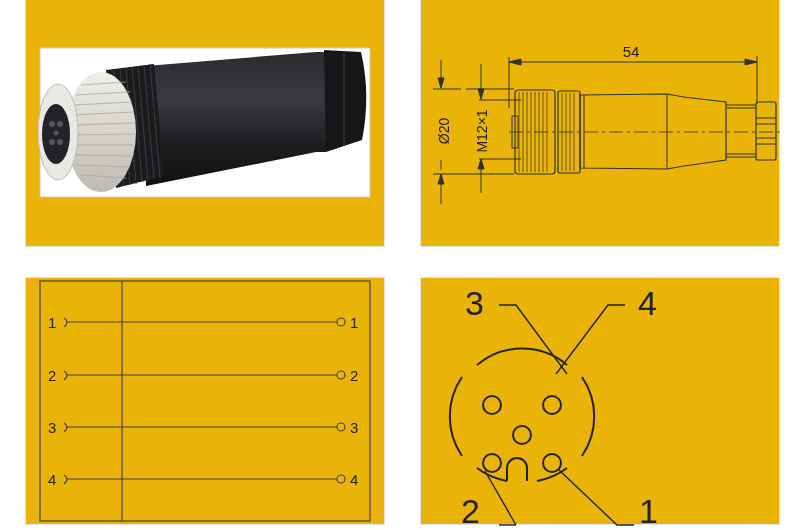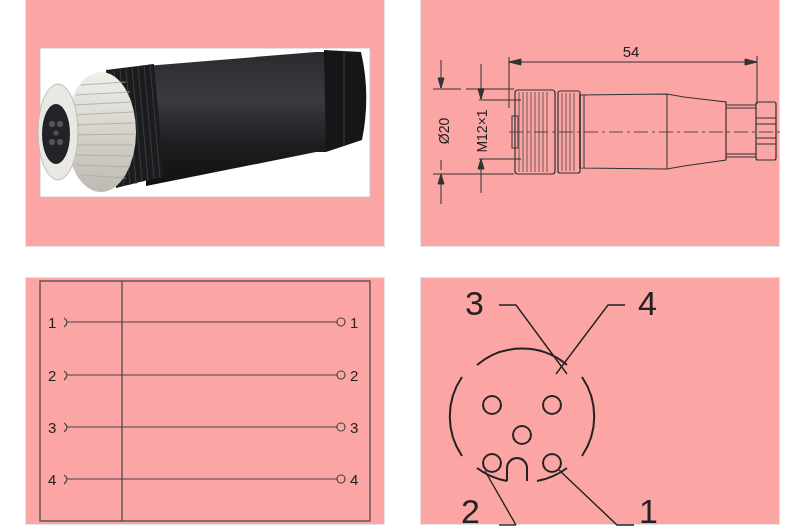--- a/index.html
+++ b/index.html
@@ -1,17 +1,17 @@
 <!DOCTYPE html>
 <html><head>
 <meta charset="utf-8">
 <style>
   html, body { margin:0; padding:0; background:#ffffff; }
   body { width:800px; height:530px; position:relative; overflow:hidden; font-family:"Liberation Sans", sans-serif; }
-  .panel { position:absolute; border:1px solid #e3e3e3; background:#fca5a5; box-sizing:border-box; }
+  .panel { position:absolute; border:1px solid #e3e3e3; background:#eab308; box-sizing:border-box; }
   #p-photo { left:25px; top:-1px; width:360px; height:248px; }
   #p-dims  { left:420px; top:-1px; width:360px; height:248px; }
   #p-wiring{ left:25px; top:277px; width:360px; height:248px; }
   #p-pinout{ left:420px; top:277px; width:360px; height:248px; }
   svg { position:absolute; left:0; top:0; }
   .lbl { font-family:"Liberation Sans", sans-serif; fill:#222; }
 </style>
 </head>
 <body>
 

